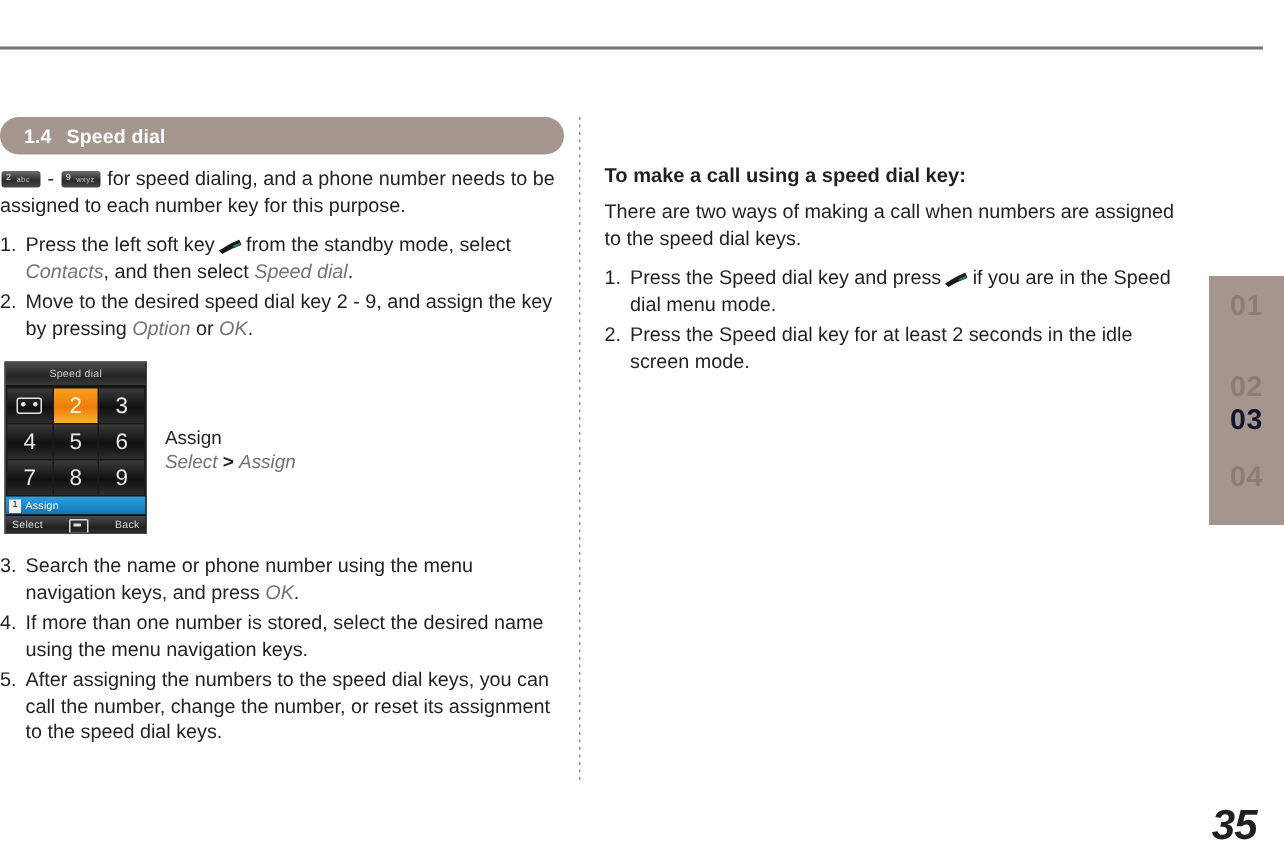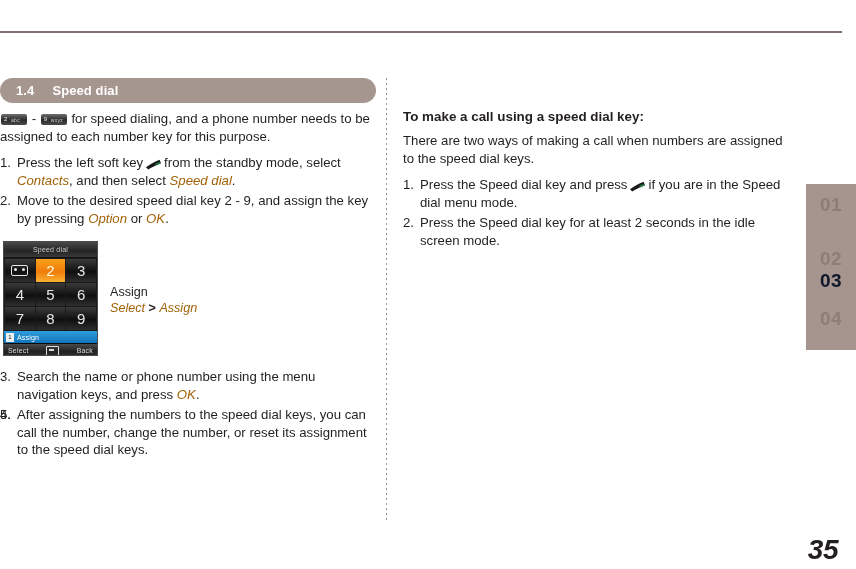--- a/index.html
+++ b/index.html
@@ -101,21 +101,21 @@
     border-radius: 13px;
     background: #a5968f;
     color: #ffffff;
     font-size: 13px;
     font-weight: bold;
     line-height: 25px;
     padding-left: 16px;
     box-sizing: border-box;
     letter-spacing: .1px;
   }
-  .section-bar .sec-num { margin-right: 18px; }
+  .section-bar .sec-num { margin-right: 10px; }
 
   
   .body-p {
     font-size: 13.2px;
     line-height: 17.5px;
     margin: 6px 0 0 0;
     color: #231f20;
   }
   .body-p.first { margin-top: 7px; }
 
@@ -143,21 +143,21 @@
     padding-left: 17px;
     margin-bottom: 3px;
   }
   ol.steps li .marker {
     position: absolute;
     left: 0;
     top: 0;
     font-size: 13.2px;
   }
 
-  .ui { color: #a16207; font-style: italic; }
+  .ui { color: #737373; font-style: italic; }
 
   
   .keycap {
     display: inline-block;
     vertical-align: -2px;
     width: 26px;
     height: 11px;
     border-radius: 2px;
     background: linear-gradient(to bottom, #6f6f6f, #2b2b2b 55%, #4a4a4a);
     position: relative;
@@ -432,20 +432,21 @@
   </div>
 
   <ol class="steps">
     <li>
       <span class="marker">3.</span>
       <span>Search the name or phone number using the menu navigation keys, and press</span>
       <span class="ui">OK</span><span>.</span>
     </li>
     <li>
       <span class="marker">4.</span>
+      <span>If more than one number is stored, select the desired name using the menu navigation keys.</span>
     </li>
     <li>
       <span class="marker">5.</span>
       <span>After assigning the numbers to the speed dial keys, you can call the number, change the number, or reset its assignment to the speed dial keys.</span>
     </li>
   </ol>
 </div>
 
 <div class="col-right">
   <p class="lead-bold">To make a call using a speed dial key:</p>

